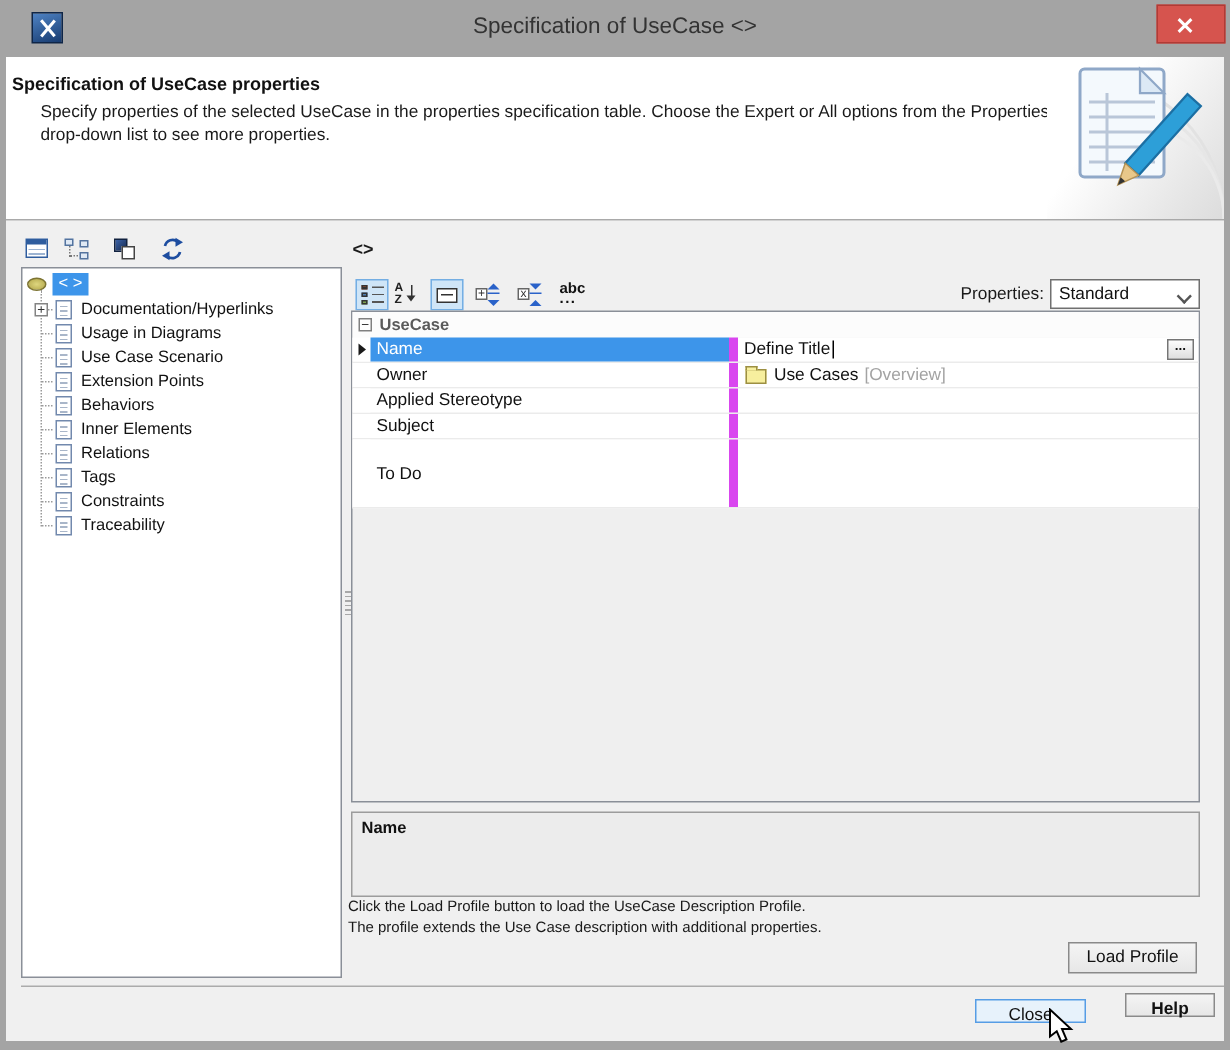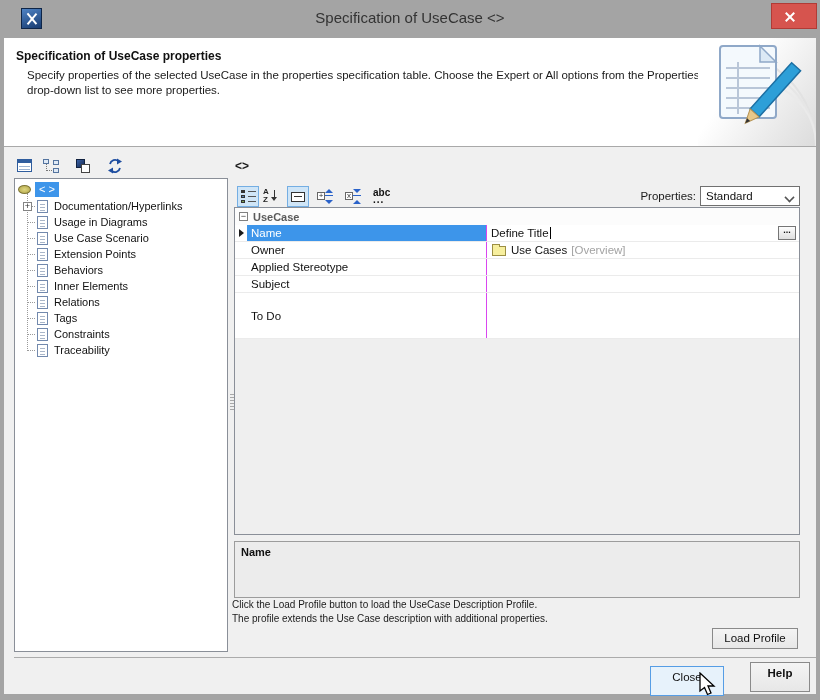--- a/index.html
+++ b/index.html
@@ -19,21 +19,21 @@
                border:1px solid #b03b36; }
   .close-btn i { position:absolute; left:17px; top:7px; width:2px; height:12px; background:#fff; }
   .close-btn i.x1 { transform:rotate(45deg); } .close-btn i.x2 { transform:rotate(-45deg); }
 
   
   .content { position:absolute; left:4px; top:38px; width:812px; height:656px; background:#f0f0f0; }
 
   
   .hdr { position:absolute; left:0; top:0; width:812px; height:109px; background:#fff;
          border-bottom:1px solid #a9a9a9; }
-  .hdr-title { position:absolute; left:12px; top:11px; font-size:12px; font-weight:bold; color:#111; }
+  .hdr-title { position:absolute; left:4px; top:11px; font-size:12px; font-weight:bold; color:#111; }
   .hdr-line { position:absolute; left:23px; font-size:11.5px; color:#1a1a1a; }
   .hdr-art { position:absolute; right:0; top:0; width:118px; height:108px;
              background:linear-gradient(125deg,#ffffff 35%,#e9e9e9 75%,#dcdcdc); overflow:hidden; }
 
   
   .tbtn { position:absolute; width:22px; height:21px; }
   .tbtn.sel { background:#cfe5f7; border:1px solid #74aee3; }
 
   .icon-table { position:relative; width:15px; height:13px; border:1px solid #2f5d9e; background:#fff; margin:3px; }
   .icon-table::before { content:""; position:absolute; left:0; top:0; right:0; height:3px; background:#2f5d9e; }
@@ -118,40 +118,40 @@
   .group-row { height:17px; background:#fcfcfc; display:flex; align-items:center; padding-left:4px; }
   .collapse-box { width:9px; height:9px; border:1px solid #808080; background:#fff; font-size:9px;
                   line-height:7px; text-align:center; color:#333; margin-right:5px; flex:none; }
   .group-label { font-size:11px; font-weight:bold; color:#5a5a5a; }
   .prow { display:flex; border-bottom:1px solid #ebebeb; background:#fff; height:17px; }
   .prow.tall { height:46px; }
   .marker-col { width:12px; flex:none; display:flex; align-items:center; justify-content:center; background:#fff; }
   .marker { width:0; height:0; border-top:4px solid transparent; border-bottom:4px solid transparent; border-left:5px solid #1a1a1a; }
   .label-col { width:239px; flex:none; font-size:11.5px; color:#111; padding-left:4px; display:flex; align-items:center; }
   .prow.tall .label-col { align-items:center; }
-  .value-col { flex:1; border-left:1px solid #d946ef; font-size:11.5px; color:#111; padding-left:4px;
+  .value-col { flex:1; border-left:6px solid #d946ef; font-size:11.5px; color:#111; padding-left:4px;
                display:flex; align-items:center; position:relative; }
   .prow.selected .label-col { background:#3d95ea; color:#fff; }
   .caret { display:inline-block; width:1px; height:12px; background:#000; margin-left:1px; }
   .ellipsis-btn { position:absolute; right:3px; top:1px; width:18px; height:14px; border:1px solid #757575;
       background:linear-gradient(#fdfdfd,#dedede); font-size:9px; font-weight:bold; line-height:7px; text-align:center; }
   .folder-icon { position:relative; width:14px; height:10px; background:#f7ef9e; border:1px solid #9c8f43;
                  margin:2px 5px 0 1px; flex:none; }
   .folder-icon::before { content:""; position:absolute; left:-1px; top:-3px; width:6px; height:2px;
                  background:#f7ef9e; border:1px solid #9c8f43; border-bottom:none; }
   .muted { color:#a3a3a3; margin-left:4px; }
 
   
   .desc-panel { position:absolute; left:230px; top:503px; width:566px; height:57px;
                 background:#ececec; border:1px solid #9c9c9c; padding:4px 6px; }
   .desc-title { font-size:11px; font-weight:bold; color:#111; }
   .desc-text { font-size:11px; color:#1a1a1a; margin-top:2px; }
 
   .lp-line { position:absolute; left:228px; font-size:10px; color:#1a1a1a; }
-  .btn { position:absolute; height:30px; border:1px solid #8a8a8a; background:linear-gradient(#f4f4f4,#e7e7e7);
+  .btn { position:absolute; height:16px; border:1px solid #8a8a8a; background:linear-gradient(#f4f4f4,#e7e7e7);
          font-size:11.5px; color:#111; text-align:center; line-height:20px; }
   .lp-btn { left:708px; top:590px; width:86px; height:21px; line-height:19px; }
   .separator { position:absolute; left:10px; top:619px; width:802px; height:1px; background:#ababab; }
   .close-btn2 { left:646px; top:628px; width:74px; border:1px solid #569de5; background:#e7f2fb; }
   .help-btn { left:746px; top:624px; width:60px;font-weight:bold; }
 
   .cursor { position:absolute; left:692px; top:634px; z-index:50; }
 </style>
 </head>
 <body>

